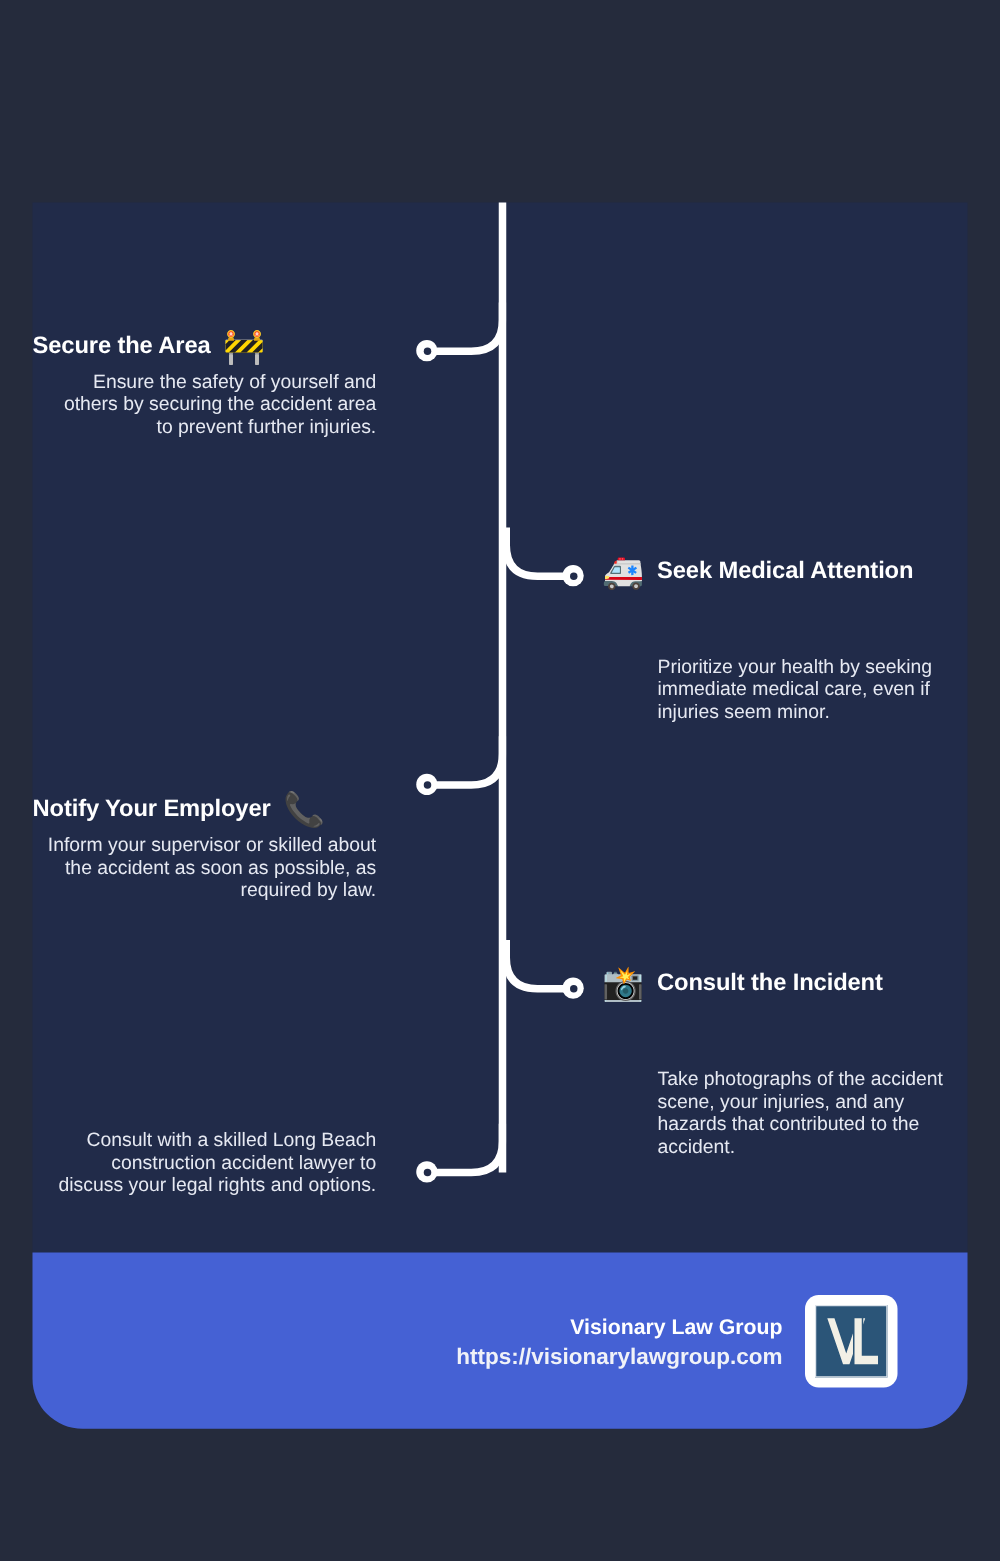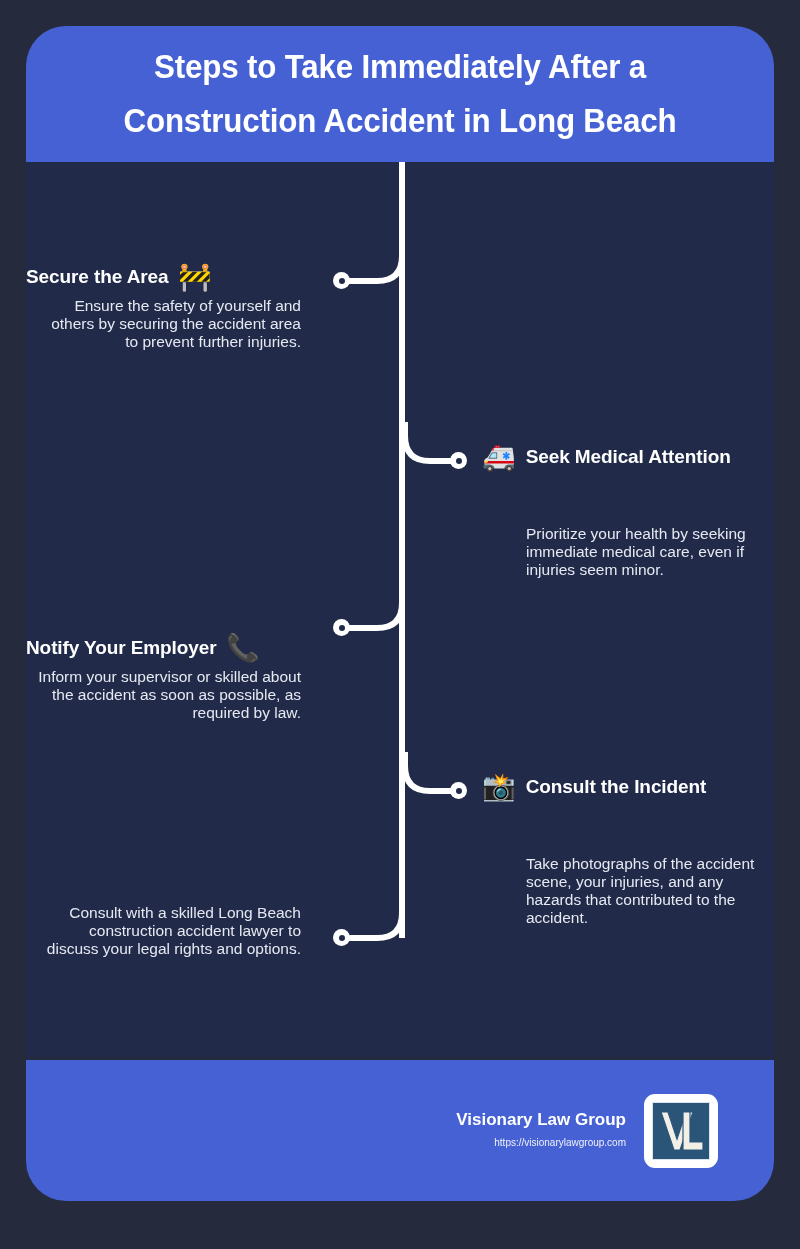--- a/index.html
+++ b/index.html
@@ -105,41 +105,42 @@
     position:absolute;
     left:5.5px; top:5.5px;
     width:6px; height:6px;
     border-radius:50%;
     background:#212B49;
   }
 
   
   .footer {
     position:absolute;
-    left:26px; top:1060px;
+    left:26px; top:1002px;
     width:748px; height:141px;
     background:#4561D4;
     border-radius:0 0 40px 40px;
     display:flex;
     align-items:center;
     justify-content:flex-end;
     padding-right:56px;
     gap:18px;
   }
   .footer-text { text-align:right; }
   .footer-name {
     color:#FFFFFF;
     font-size:17px;
     font-weight:bold;
     line-height:24px;
   }
   .footer-url {
     color:#F0F2F8;
-    font-size:10px;
+    font-size:18px;
     line-height:22px;
+    font-weight:bold;
   }
 
   .logo {
     width:74px; height:74px;
     background:#FFFFFF;
     border-radius:11px;
     display:flex; align-items:center; justify-content:center;
     flex:0 0 auto;
   }
   .logo-inner {
@@ -148,23 +149,20 @@
     border:1px solid #DCE3EA;
     display:flex; align-items:center; justify-content:center;
     overflow:hidden;
   }
 </style>
 </head>
 <body>
 
 <div class="infographic">
 
-  <div class="header">
-    <div class="header-title">Steps to Take Immediately After a Construction Accident in Long Beach</div>
-  </div>
 
   <div class="body-panel"></div>
 
   <div class="spine"></div>
 
   <div class="elbow" style="left:341px; top:242px;">
     <svg width="64" height="56" viewBox="0 0 64 56">
       <path d="M 61 0 L 61 14 Q 61 39 36 39 L 0 39" fill="none" stroke="#FFFFFF" stroke-width="6" stroke-linecap="round"></path>
     </svg>
   </div>

